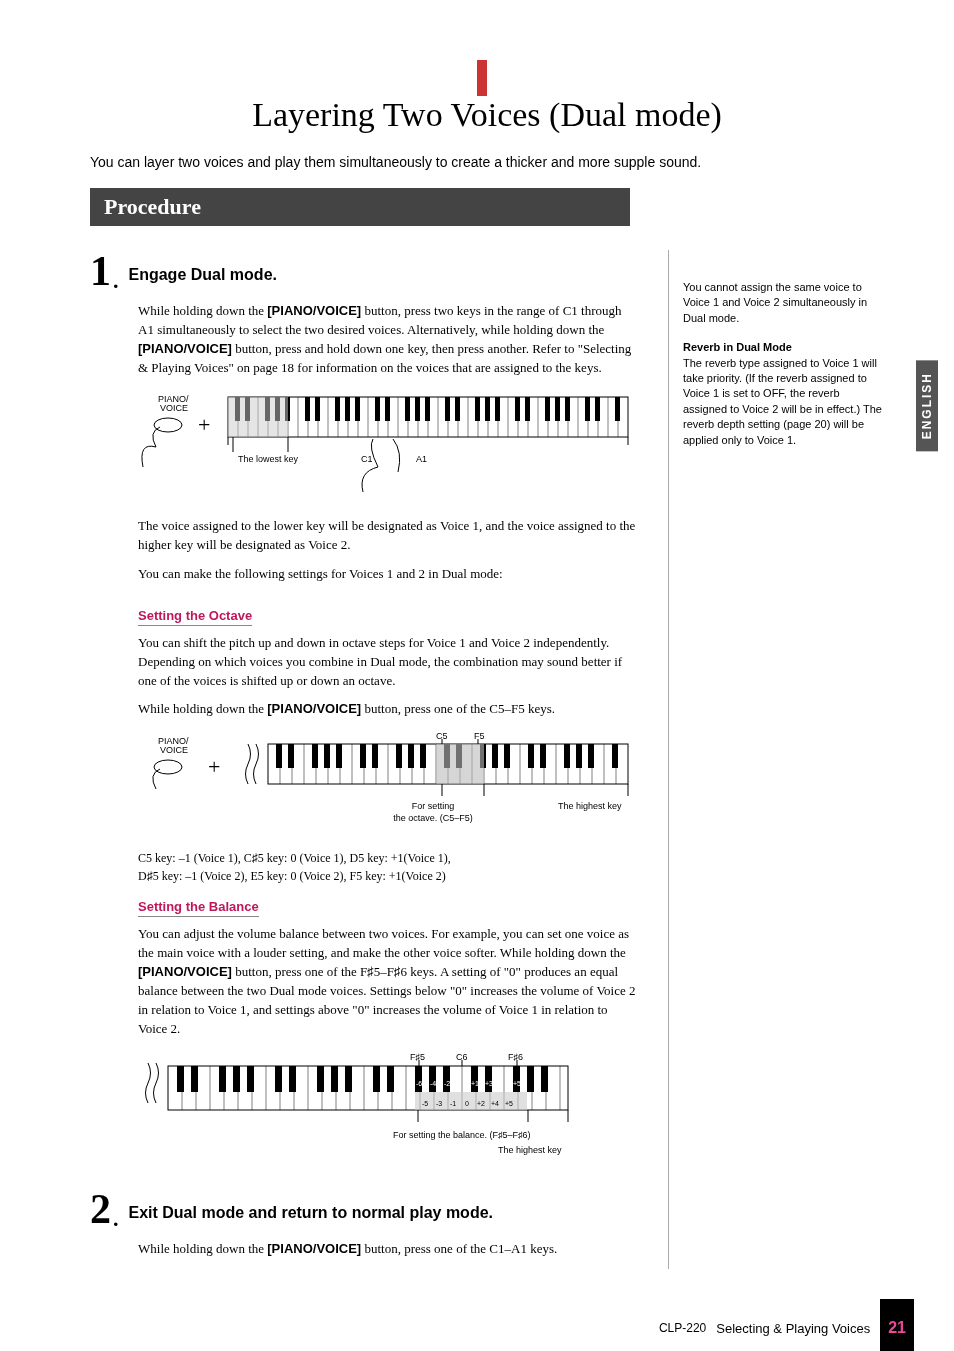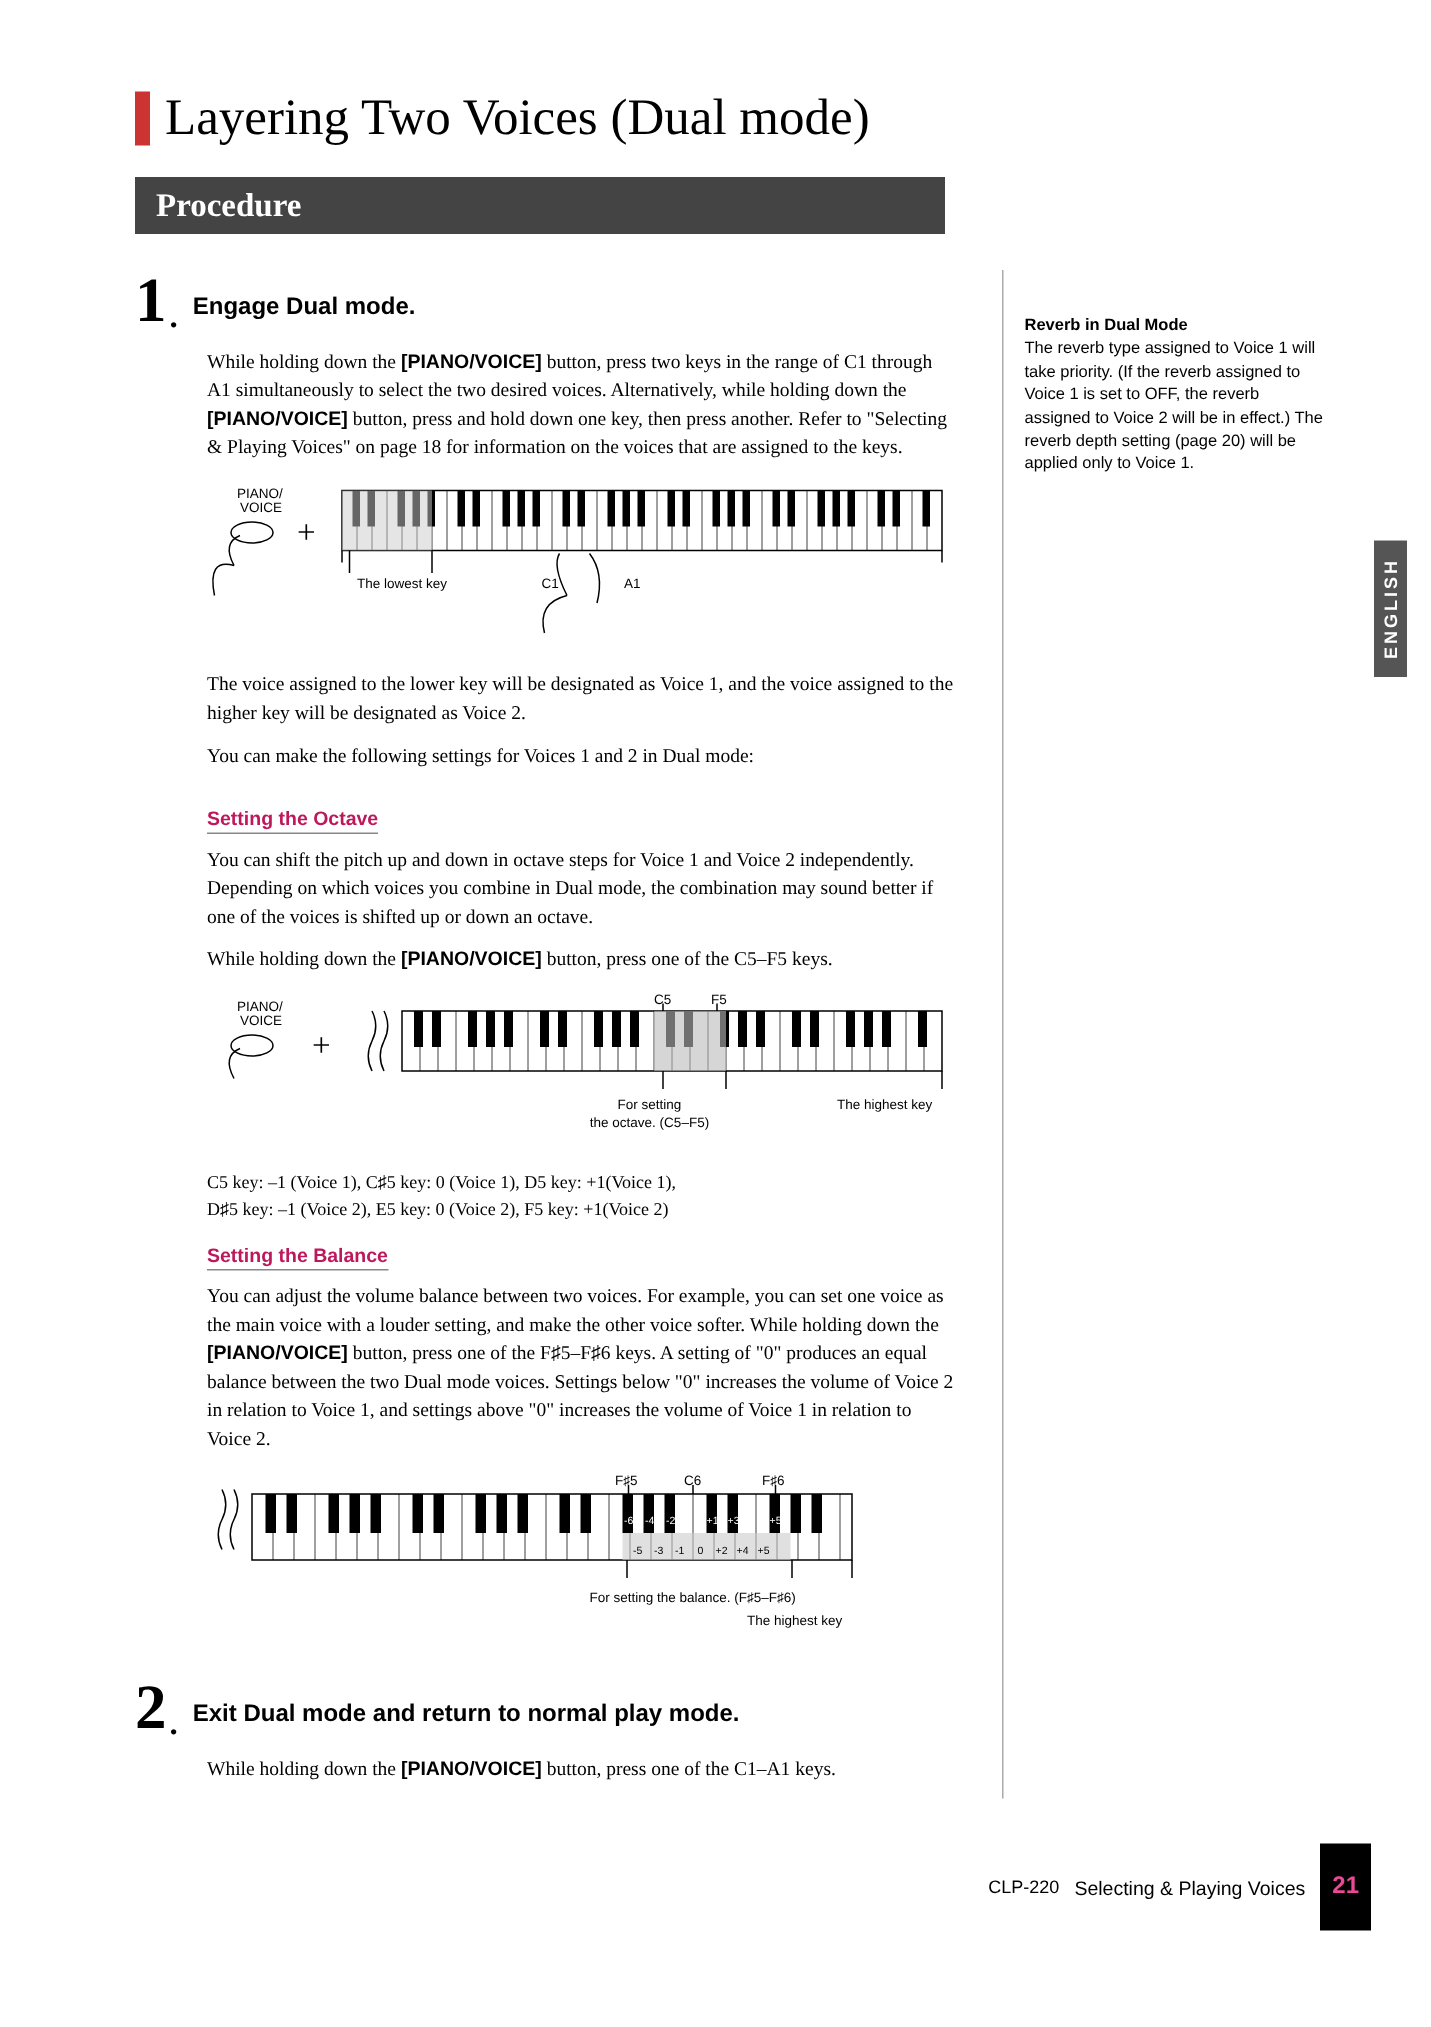--- a/index.html
+++ b/index.html
@@ -1,18 +1,18 @@
 <!DOCTYPE html>
 <html><head>
 <meta charset="utf-8">
 <style>
   * { box-sizing: border-box; margin: 0; padding: 0; }
   body { font-family: Georgia, 'Times New Roman', serif; background: #fff; color: #000; width: 954px; margin: 0 auto; position: relative; padding: 60px 0 30px 0; }
   .page { position: relative; padding: 0 70px 0 90px; }
-  .title-row { display: flex; align-items: center; margin-bottom: 20px; }
+  .title-row { display: flex; align-items: center; margin-bottom: 20px; flex-direction: column; }
   .title-bar { width: 10px; height: 36px; background: #c33; margin-right: 10px; }
   .title { font-size: 34px; font-weight: normal; font-family: 'Times New Roman', serif; }
   .intro { font-family: Arial, sans-serif; font-size: 14px; margin-bottom: 18px; }
   .procedure-bar { background: #444; color: #fff; font-family: Liberation Serif, serif; font-weight: bold; font-size: 22px; padding: 6px 14px; width: 540px; margin-bottom: 24px; }
   .columns { display: flex; gap: 30px; }
   .main { flex: 1; }
   .side { width: 220px; font-family: Arial, sans-serif; font-size: 11px; line-height: 1.4; border-left: 1px solid #aaa; padding-left: 14px; padding-top: 30px; }
   .side p { margin-bottom: 14px; }
   .step { display: flex; align-items: flex-start; margin-bottom: 8px; }
   .stepnum { font-family: 'Times New Roman', serif; font-size: 42px; font-weight: bold; line-height: 1; margin-right: 2px; }
@@ -37,20 +37,21 @@
 
 <div class="english-tab">ENGLISH</div>
 
 <div class="page">
 
   <div class="title-row">
     <div class="title-bar"></div>
     <h1 class="title">Layering Two Voices (Dual mode)</h1>
   </div>
 
+  <p class="intro">You can layer two voices and play them simultaneously to create a thicker and more supple sound.</p>
 
   <div class="procedure-bar">Procedure</div>
 
   <div class="columns">
     <div class="main">
 
       <div class="step">
         <span class="stepnum">1</span>
         <span class="stepdot">.</span>
         <span class="steptitle">Engage Dual mode.</span>
@@ -365,20 +366,21 @@
         <span class="stepdot">.</span>
         <span class="steptitle">Exit Dual mode and return to normal play mode.</span>
       </div>
       <p class="body">
         <span>While holding down the </span><span class="bold">[PIANO/VOICE]</span><span> button, press one of the C1–A1 keys.</span>
       </p>
 
     </div>
 
     <div class="side">
+      <p>You cannot assign the same voice to Voice 1 and Voice 2 simultaneously in Dual mode.</p>
       <p>
         <span class="side-title">Reverb in Dual Mode</span><br>
         <span>The reverb type assigned to Voice 1 will take priority. (If the reverb assigned to Voice 1 is set to OFF, the reverb assigned to Voice 2 will be in effect.) The reverb depth setting (page 20) will be applied only to Voice 1.</span>
       </p>
     </div>
   </div>
 
 </div>
 
 <div class="footer">

